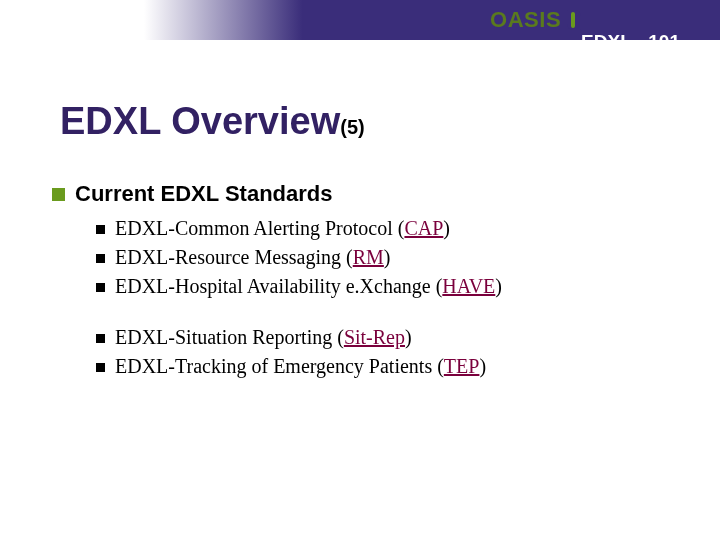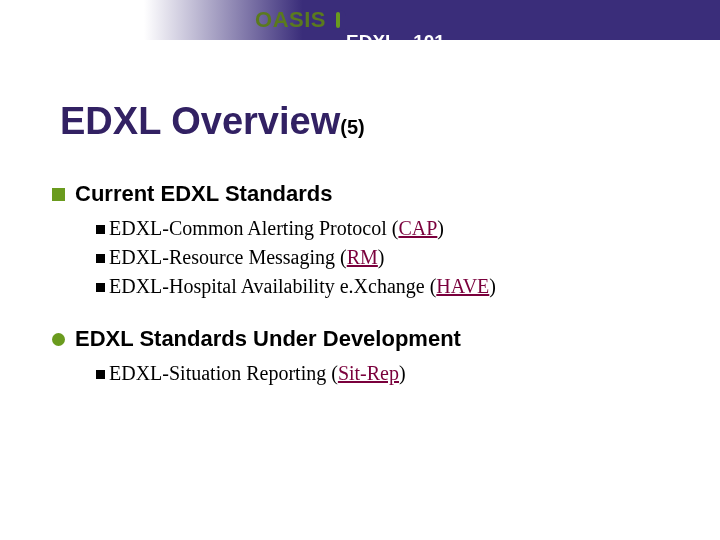--- a/index.html
+++ b/index.html
@@ -1,39 +1,39 @@
 <!DOCTYPE html>
 <html><head>
 <meta charset="utf-8">
 <style>
   * { margin: 0; padding: 0; box-sizing: border-box; }
   html, body { width: 720px; height: 540px; font-family: Arial, Helvetica, sans-serif; background: #fff; }
   .slide { width: 720px; height: 540px; position: relative; background: #fff; }
   .header-bar {
     width: 100%; height: 40px;
     background: linear-gradient(to right, #fff 0%, #fff 20%, #3a2d7a 42%, #3a2d7a 100%);
-    display: flex; align-items: center; justify-content: center;
+    display: flex; align-items: center; justify-content: flex-end;
     padding-right: 40px;
   }
   .logo-wrap { padding-left: 20px; display: flex; align-items: center; gap: 2px; }
   .logo-text { font-size: 22px; font-weight: 800; letter-spacing: 0.5px; color: #5a7a1e; font-family: Arial, sans-serif; }
   .logo-mark { width: 14px; height: 20px; background: #3a2d7a; border-radius: 2px 6px 2px 6px; margin-left: 4px; position: relative; }
   .logo-mark::after { content: ""; position: absolute; left: 4px; top: 2px; width: 4px; height: 16px; background: #6a9b1e; border-radius: 2px; }
   .header-label { color: #fff; font-weight: bold; font-size: 19px; margin-top: 44px; }
   .body { padding: 60px 60px 0 60px; }
   .title-row { display: flex; justify-content: flex-start; align-items: baseline; margin-bottom: 38px; }
   .title { font-size: 38px; font-weight: 800; color: #322163; font-family: Verdana, Arial, sans-serif; }
   .page-num { font-size: 20px; font-weight: bold; color: #000; }
   .section { margin-bottom: 28px; }
   .section-head { display: flex; align-items: center; gap: 10px; margin-bottom: 10px; margin-left: -8px; }
   .sq-bullet { width: 13px; height: 13px; background: #6a9b1e; flex: 0 0 auto; }
   .circ-bullet { width: 13px; height: 13px; border-radius: 50%; background: #6a9b1e; flex: 0 0 auto; }
   .section-title { font-size: 22px; font-weight: bold; color: #000; }
   .sub-list { margin-left: 36px; }
-  .sub-item { display: flex; align-items: flex-start; gap: 4px; margin-bottom: 6px; }
+  .sub-item { display: flex; align-items: flex-start; gap: 10px; margin-bottom: 6px; }
   .sm-sq { width: 9px; height: 9px; background: #000; margin-top: 8px; flex: 0 0 auto; }
   .sub-text { font-family: "Times New Roman", Times, serif; font-size: 20px; color: #000; }
   .link-ish { color: #7a003c; text-decoration: underline; text-decoration-color: #7a003c; }
 </style>
 </head>
 <body>
 <div class="slide">
 
   <div class="header-bar">
     <div class="logo-wrap">
@@ -70,28 +70,30 @@
         <div class="sub-item">
           <div class="sm-sq"></div>
           <div class="sub-text">
             <span>EDXL-Hospital Availability e.Xchange</span> (<span class="link-ish">HAVE</span>)
           </div>
         </div>
       </div>
     </div>
 
     <div class="section">
-      <div class="section-head">
-        <div class="circ-bullet"></div>
-        <div class="section-title">EDXL Standards Under Development</div>
-      </div>
       <div class="sub-list">
         <div class="sub-item">
           <div class="sm-sq"></div>
           <div class="sub-text">
             <span>EDXL-Situation Reporting</span> (<span class="link-ish">Sit-Rep</span>)
+          </div>
+        </div>
+        <div class="sub-item">
+          <div class="sm-sq"></div>
+          <div class="sub-text">
+            <span>EDXL-Tracking of Emergency Patients</span> (<span class="link-ish">TEP</span>)
           </div>
         </div>
       </div>
     </div>
 
   </div>
 </div>
 
 </body></html>

